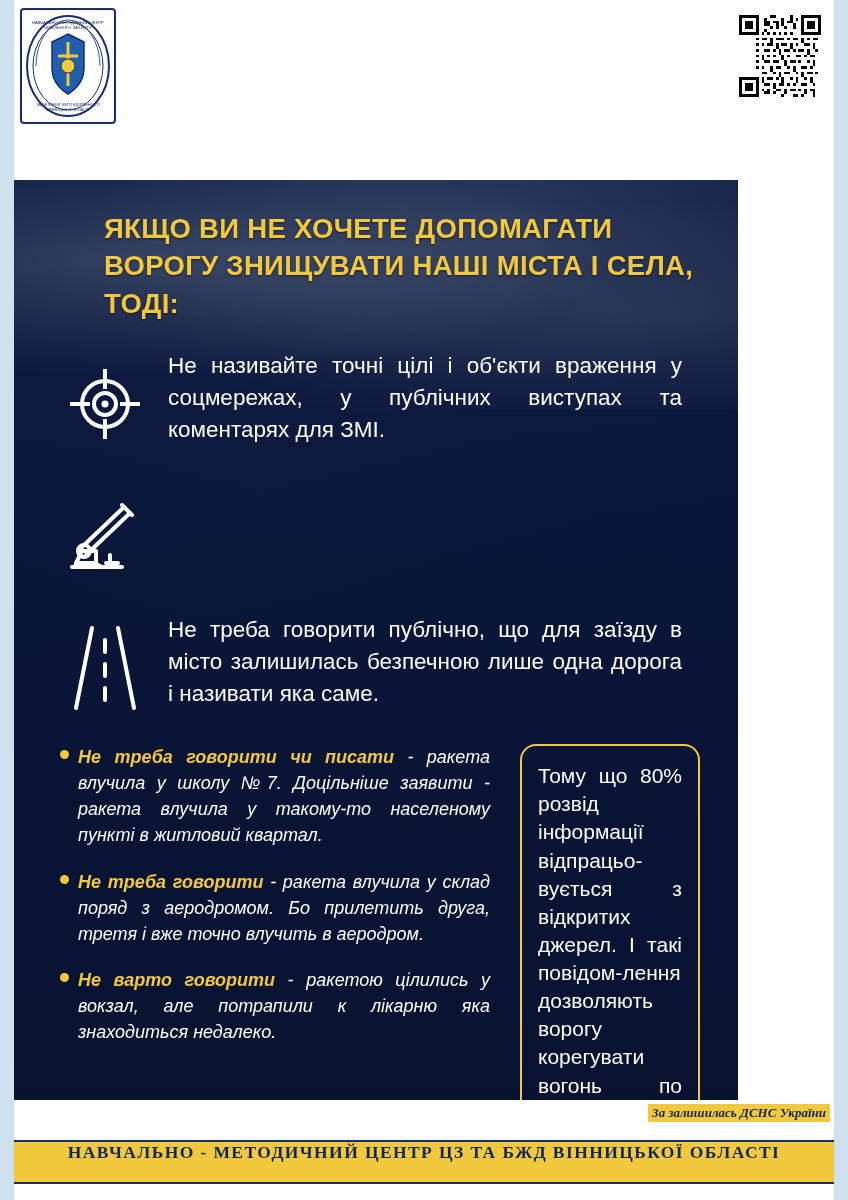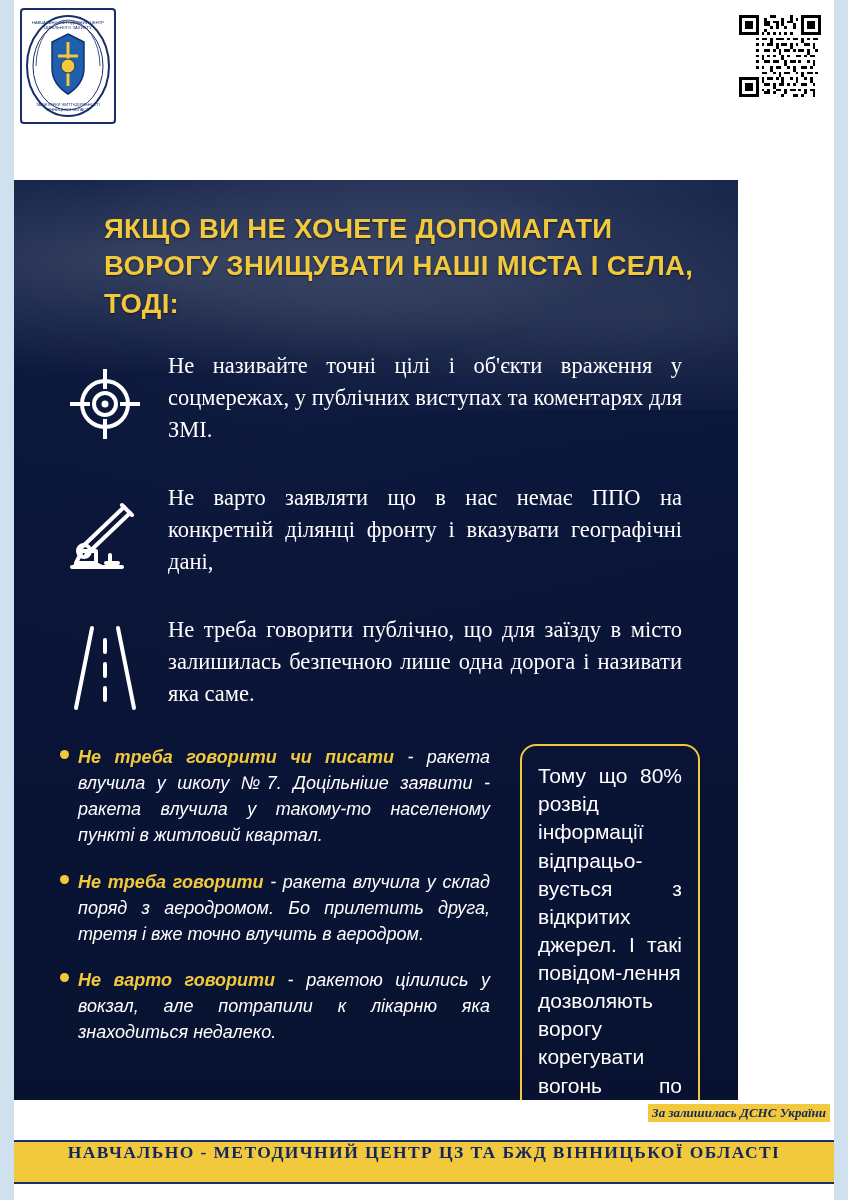--- a/index.html
+++ b/index.html
@@ -133,21 +133,20 @@
     padding-top: 4px;
   }
   .rule-text {
     flex: 1 1 auto;
     color: #ffffff;
     font-size: 22.5px;
     line-height: 1.42;
     text-align: justify;
     padding-right: 28px;
     padding-top: 2px;
-    font-family: Liberation Serif, serif;
   }
 
   
   .bottom {
     display: flex;
     margin-top: 10px;
     padding: 0 10px 0 18px;
   }
   .col-left {
     flex: 0 0 430px;
@@ -453,21 +452,20 @@
                 <line x1="60" y1="12" x2="70" y2="22"></line>
                 <path d="M20 58 L34 58 L34 70 L14 70 Z"></path>
                 <circle cx="22" cy="58" r="6"></circle>
                 <path d="M10 74 L60 74"></path>
                 <path d="M16 70 L12 74 M32 70 L40 74"></path>
                 <path d="M44 70 L56 70"></path>
                 <path d="M48 62 L48 70"></path>
               </g>
             </svg>
           </div>
-          <div class="rule-text">Не варто заявляти що в нас немає ППО на конкретній ділянці фронту і вказувати географічні дані,</div>
         </div>
 
         <div class="rule">
           <div class="rule-icon">
             <svg width="66" height="92" viewBox="0 0 66 92" aria-hidden="true">
               <g stroke="#ffffff" stroke-width="4" fill="none" stroke-linecap="round">
                 <line x1="20" y1="6" x2="4" y2="86"></line>
                 <line x1="46" y1="6" x2="62" y2="86"></line>
                 <line x1="33" y1="18" x2="33" y2="30"></line>
                 <line x1="33" y1="42" x2="33" y2="54"></line>

